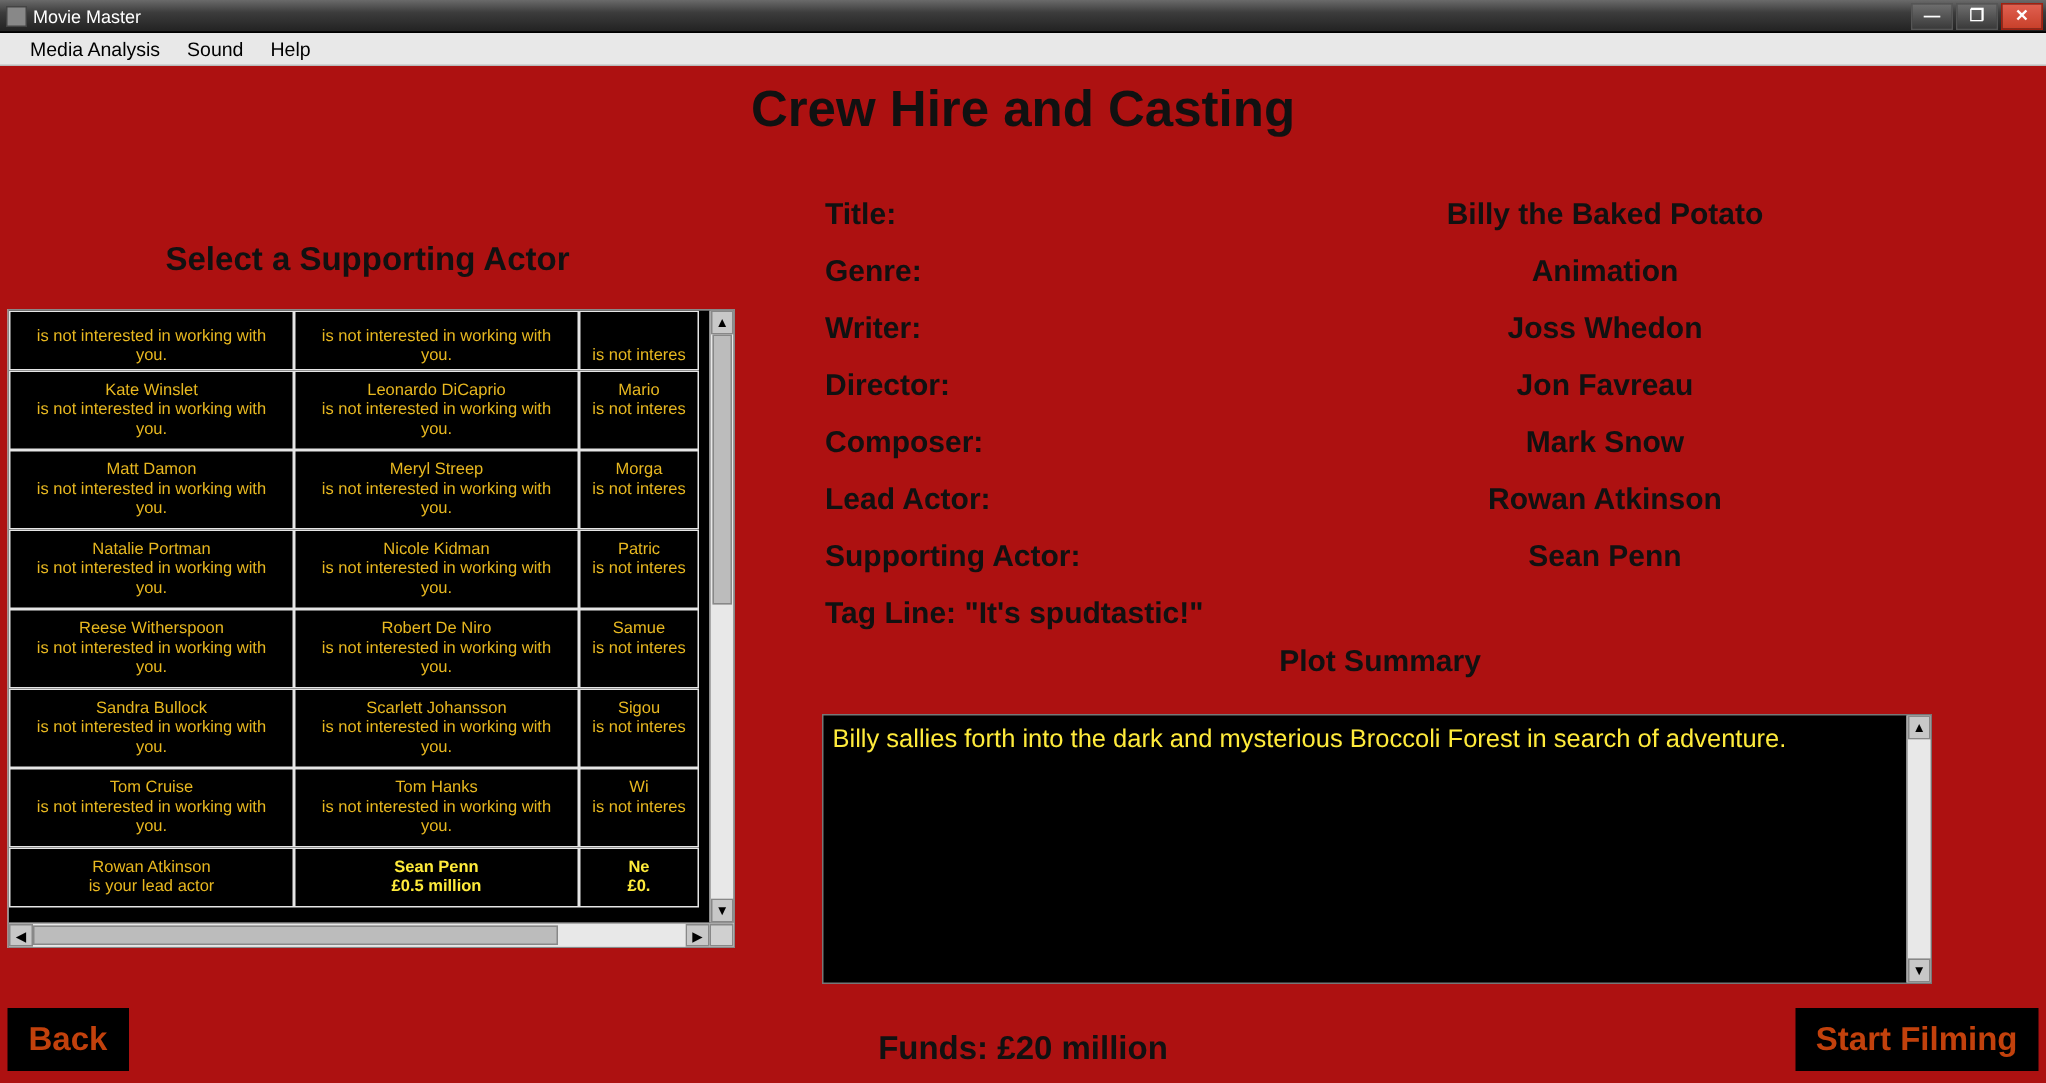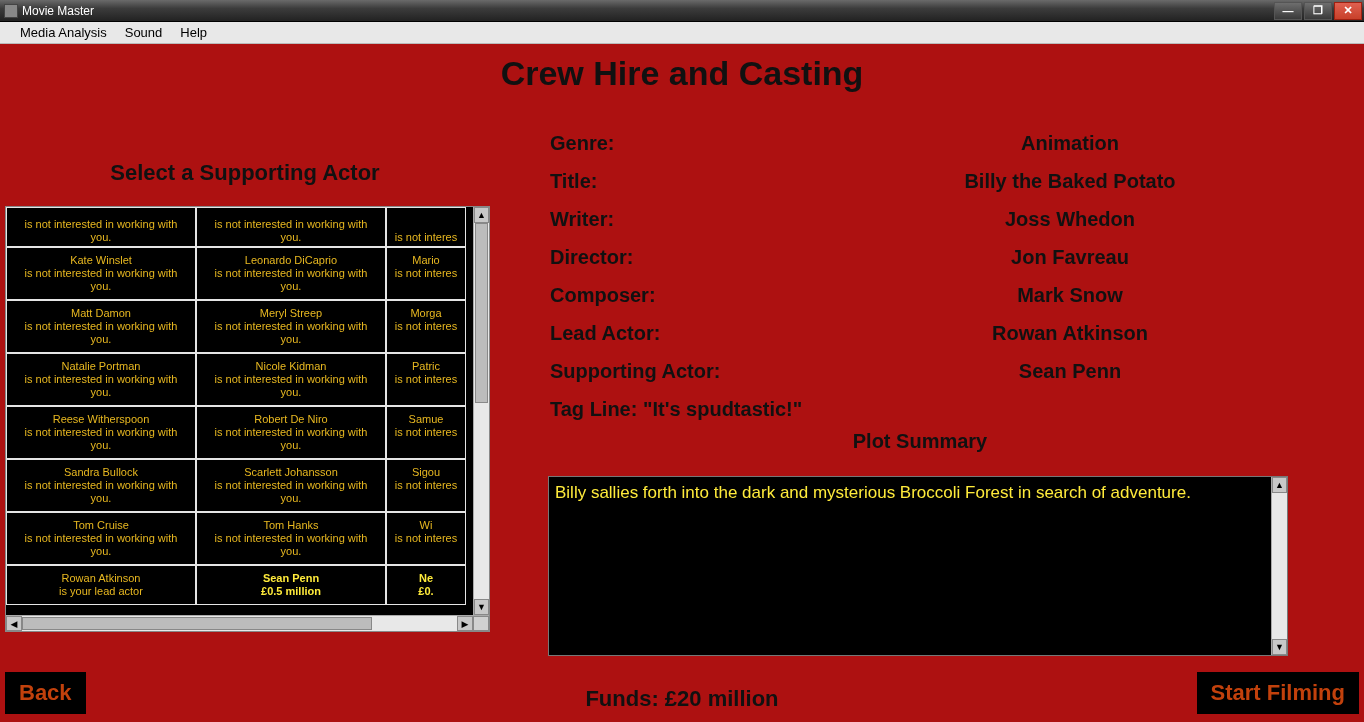--- a/index.html
+++ b/index.html
@@ -277,26 +277,26 @@
           <div class="thumb"></div>
         </div>
       <div class="arrow">▶</div>
       <div class="corner"></div>
     </div>
   </div>
 
   <div class="info">
     <div id="info-rows">
         <div class="info-row">
+          <div class="info-label">Title:</div>
+          <div class="info-val">Billy the Baked Potato</div>
+        </div>
+        <div class="info-row">
           <div class="info-label">Genre:</div>
           <div class="info-val">Animation</div>
-        </div>
-        <div class="info-row">
-          <div class="info-label">Title:</div>
-          <div class="info-val">Billy the Baked Potato</div>
         </div>
         <div class="info-row">
           <div class="info-label">Writer:</div>
           <div class="info-val">Joss Whedon</div>
         </div>
         <div class="info-row">
           <div class="info-label">Director:</div>
           <div class="info-val">Jon Favreau</div>
         </div>
         <div class="info-row">

